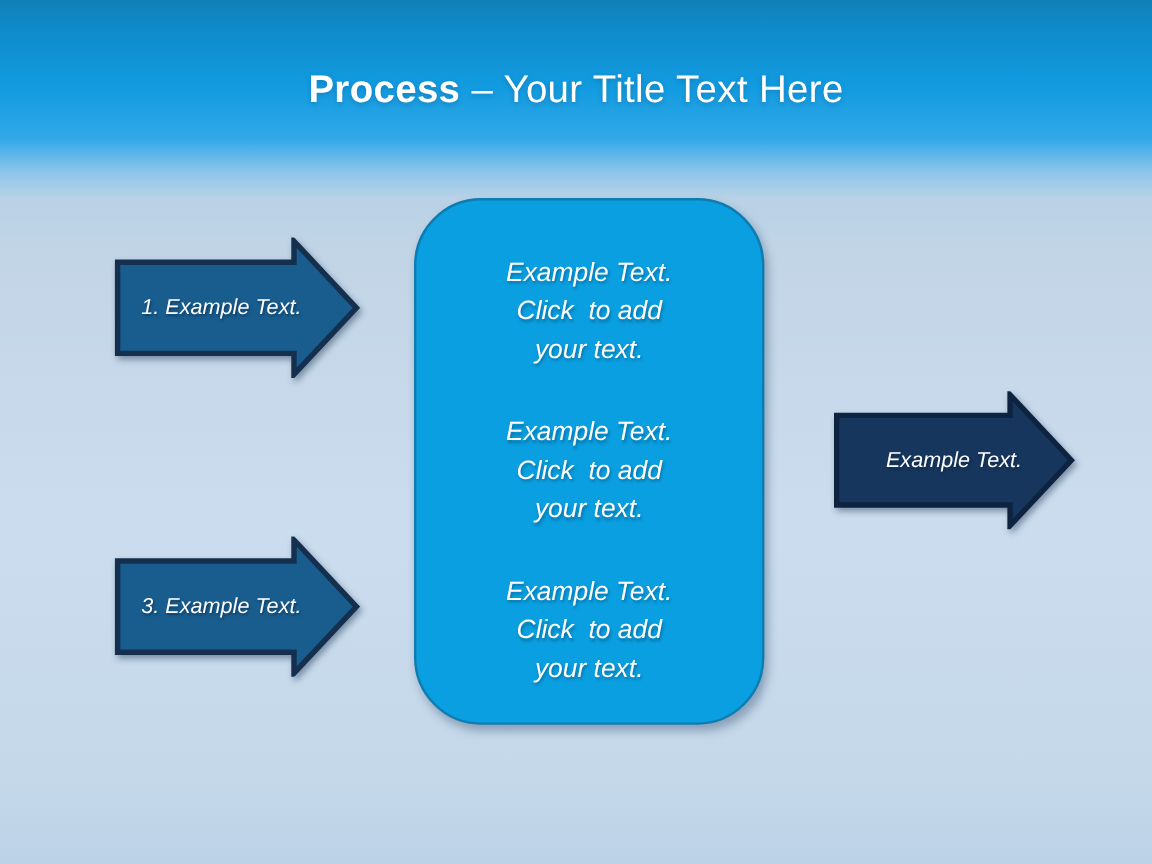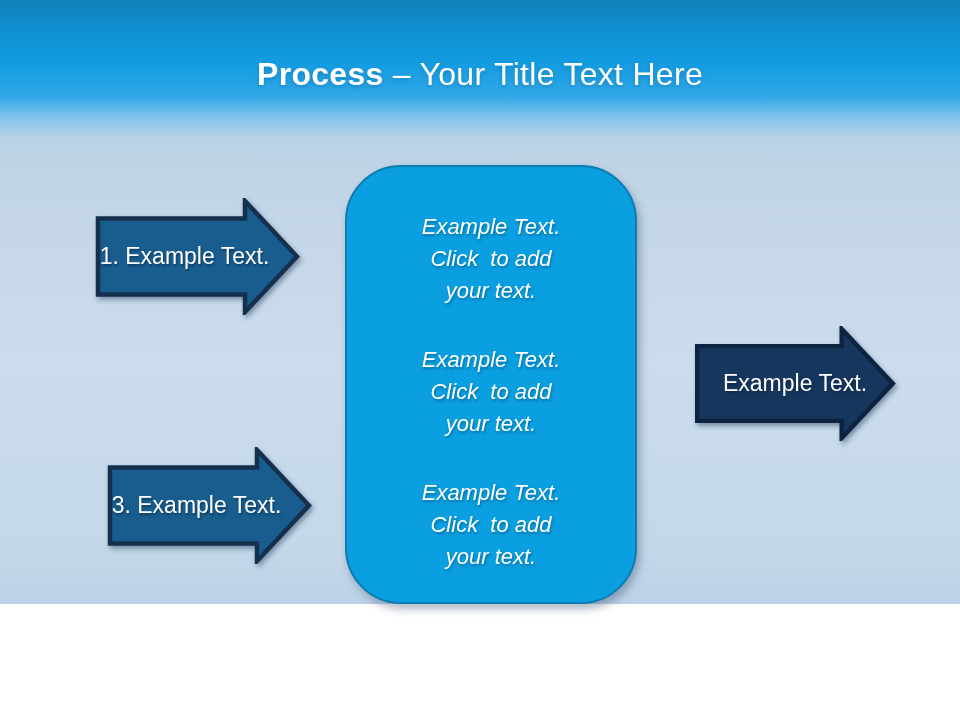--- a/index.html
+++ b/index.html
@@ -1,21 +1,21 @@
 <!DOCTYPE html>
 <html><head>
 <meta charset="utf-8">
 <style>
   html, body { margin: 0; padding: 0; }
   body {
     width: 960px; height: 720px; overflow: hidden;
     font-family: "Liberation Sans", sans-serif;
   }
   .slide {
-    position: relative; width: 960px; height: 604px;
+    position: relative; width: 960px; height: 720px;
     background:
       linear-gradient(180deg,
         #1180b8 0%,
         #0f8dcd 4%,
         #129be0 10%,
         #30a8e8 16%,
         #8ec6ea 20%,
         #b9d2e6 23%,
         #c2d5e6 30%,
         #cbdcee 60%,
@@ -33,27 +33,28 @@
   .title .bold { font-weight: 700; }
 
   
   .arrow { position: absolute; }
   .arrow svg { display: block; filter: drop-shadow(2px 3px 2.5px rgba(10,35,65,0.42)); }
   .arrow .shape-left  { fill: #185d8e; stroke: #14304e; stroke-width: 4.5; }
   .arrow .shape-right { fill: #17365d; stroke: #0e2340; stroke-width: 4.5; }
   .arrow .label {
     position: absolute; inset: 0; display: flex;
     align-items: center; justify-content: center;
-    color: #ffffff; font-size: 23px;
+    color: #ffffff; font-size: 18px;
     text-shadow: 1px 1.5px 2px rgba(10, 35, 65, 0.55);
+    font-style: italic;
   }
   .arrow.left .label { padding-right: 26px; }
   .arrow1 { left: 95px;  top: 198px; }
   .arrow2 { left: 95px;  top: 324px; }
-  .arrow3 { left: 95px;  top: 447px; margin-left: 12px; }
+  .arrow3 { left: 95px;  top: 447px; }
   .arrow-right { left: 694px; top: 326px; }
 
   
   .center-box {
     position: absolute; left: 345px; top: 165px;
     width: 292px; height: 439px; box-sizing: border-box;
     background: #0a9fe0;
     border: 2px solid #0d7cb0;
     border-radius: 56px;
     box-shadow: 3px 5px 8px rgba(25, 55, 90, 0.35);

